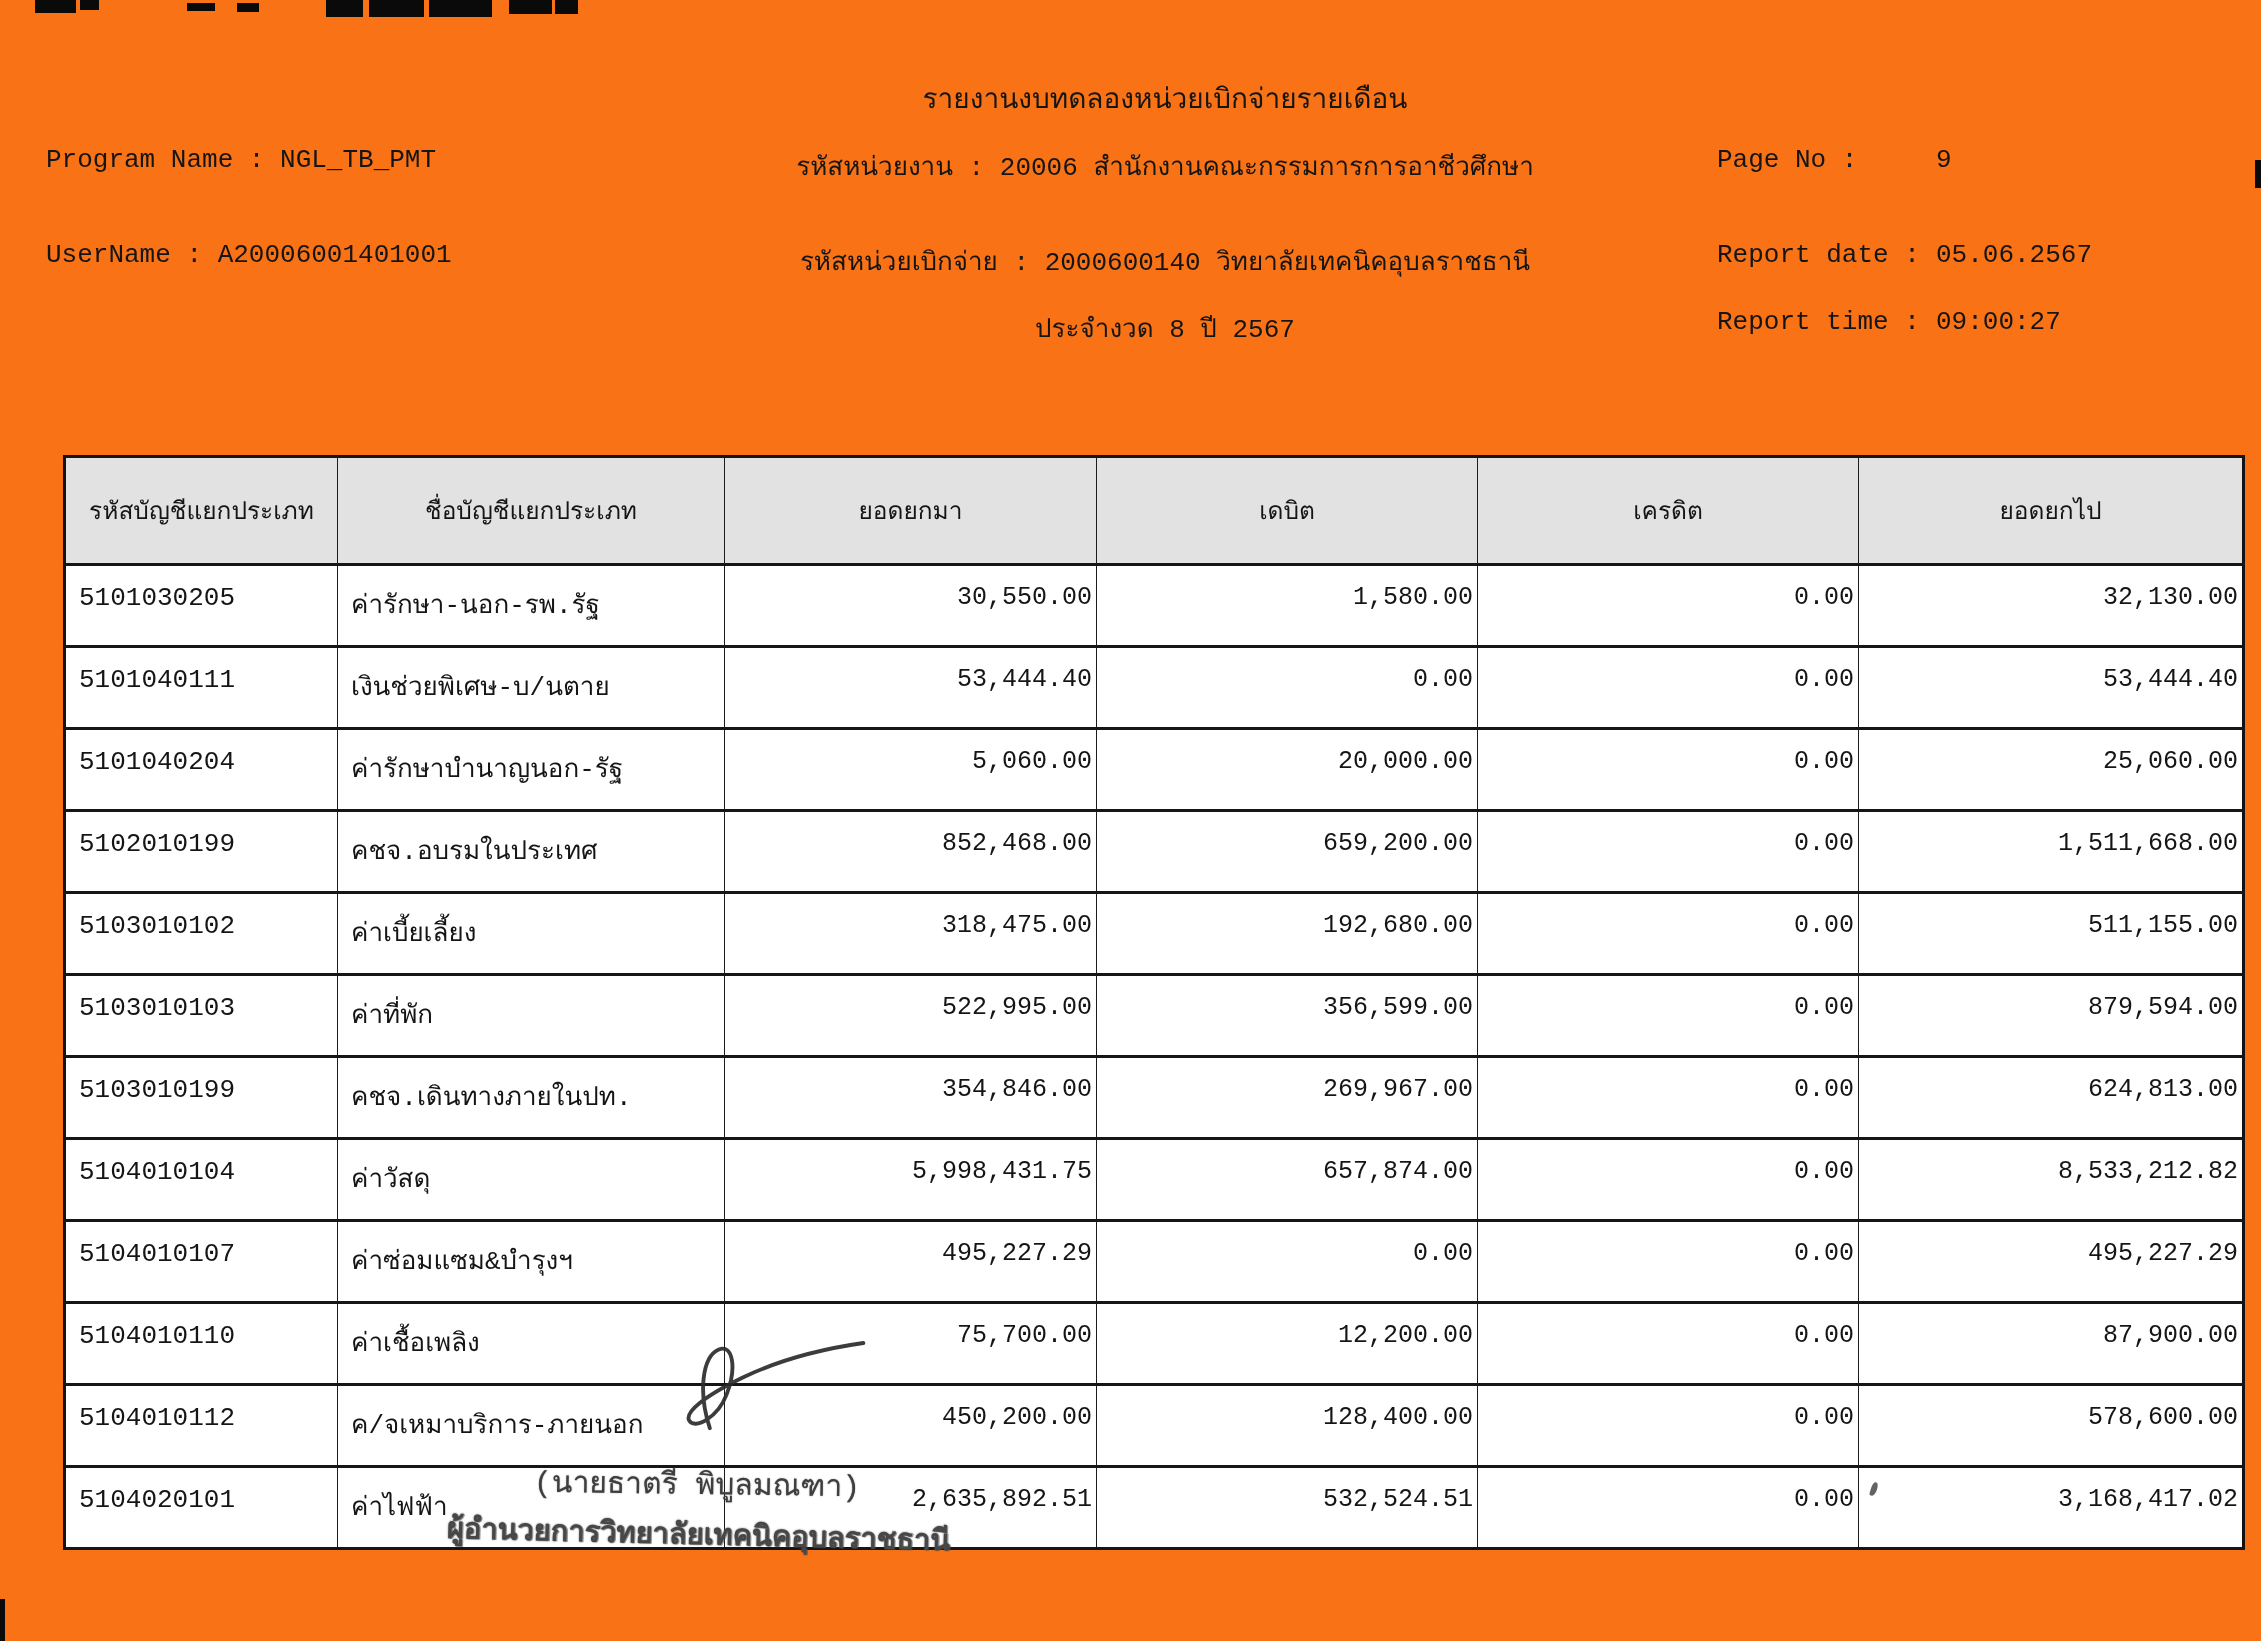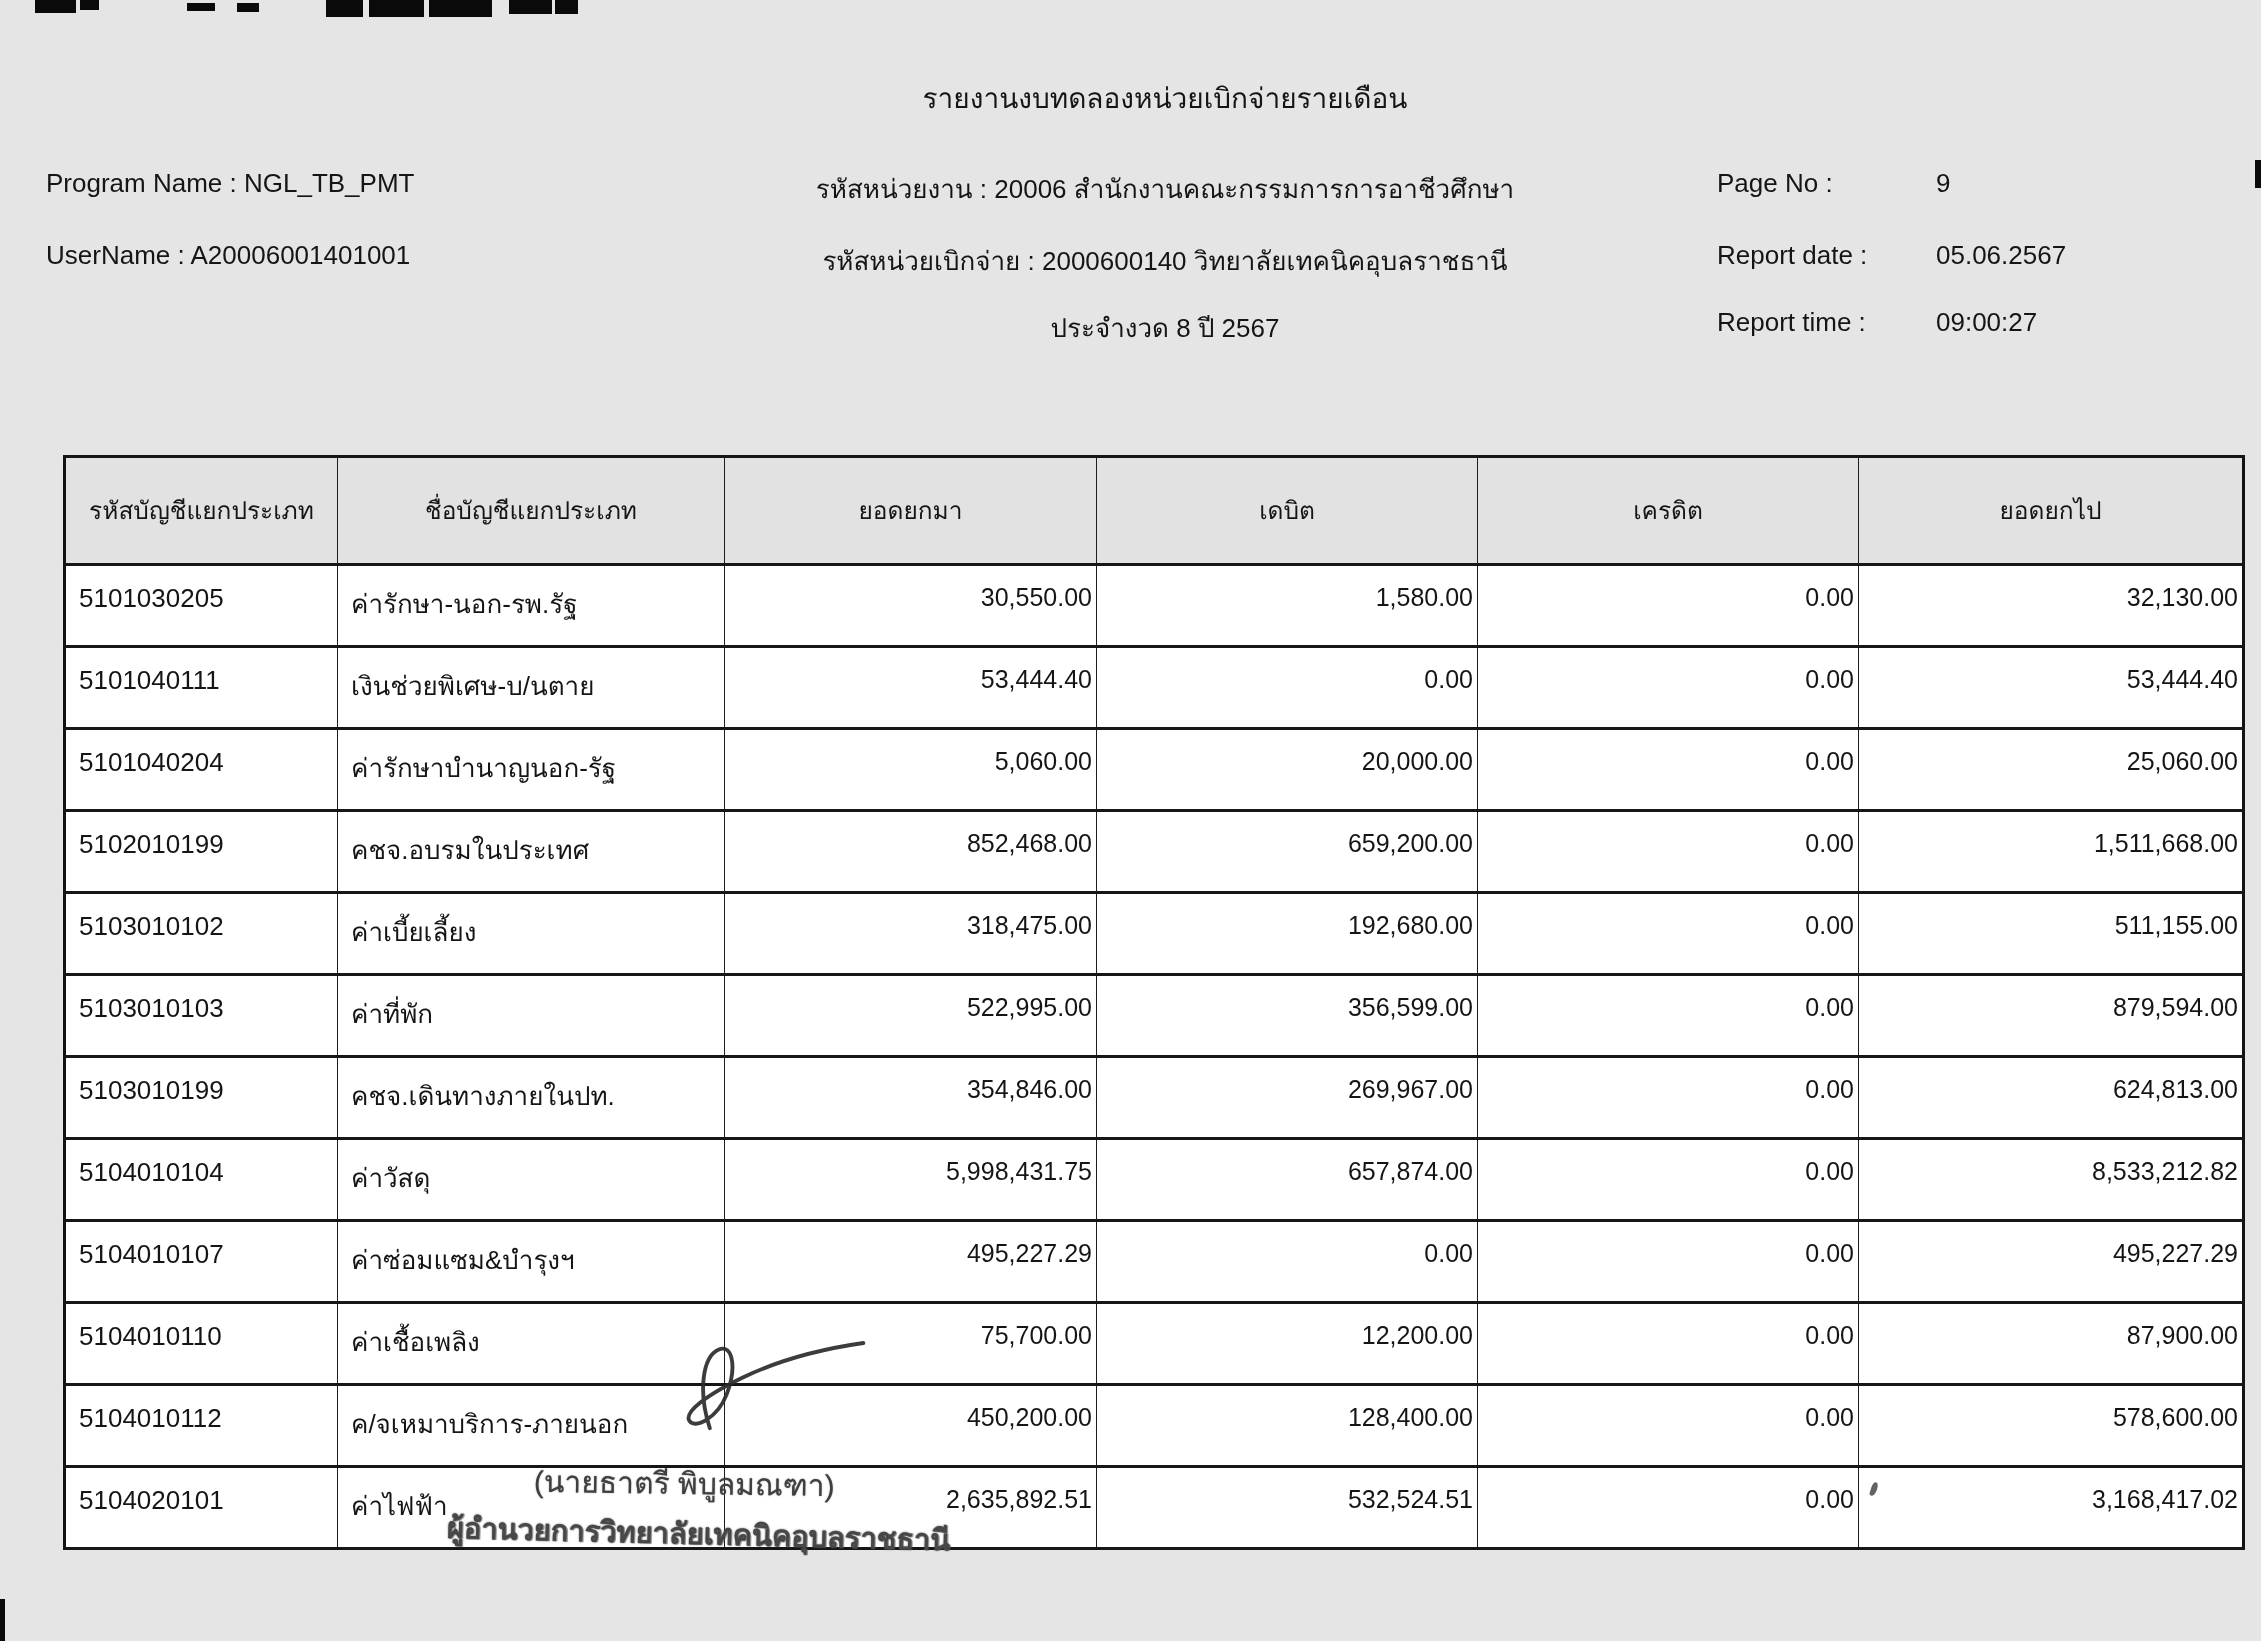--- a/index.html
+++ b/index.html
@@ -1,36 +1,36 @@
 <!DOCTYPE html>
 <html style="font-size:10.3px"><head>
 <meta charset="utf-8">
 <style>
   html,body{margin:0;padding:0;background:#ffffff;}
   .page{
     position:relative;
     width:2261px;height:1642px;
-    background:#e5e5e5;
-    font-family:Liberation Sans, sans-serif;
+    background:#f97316;
+    font-family:Liberation Mono, monospace;
     color:#151515;
     overflow:hidden;
   }
   
   .mark{position:absolute;background:#0a0a0a;}
   
   .doc-title{
     position:absolute;top:76px;left:1165px;transform:translateX(-50%);
     font-size:28px;white-space:nowrap;
   }
   .hline{position:absolute;font-size:26px;white-space:nowrap;}
   .hl-left{left:46px;}
   .hl-center{left:1165px;transform:translateX(-50%);}
   .hl-rlabel{left:1717px;}
   .hl-rvalue{left:1936px;}
-  .row1{top:168px;} .row2{top:240px;} .row3{top:307px;}
+  .row1{top:145px;} .row2{top:240px;} .row3{top:307px;}
   
   table.tb{
     position:absolute;left:40px;top:455px;width:2179px;
     border-collapse:collapse;table-layout:fixed;
     border:3.9px solid #131313;
     margin-left:23px;
   }
   table.tb th,table.tb td{
     border-left:1.9px solid #1c1c1c;border-right:1.9px solid #1c1c1c;
     border-top:3.2px solid #161616;border-bottom:3.2px solid #161616;

